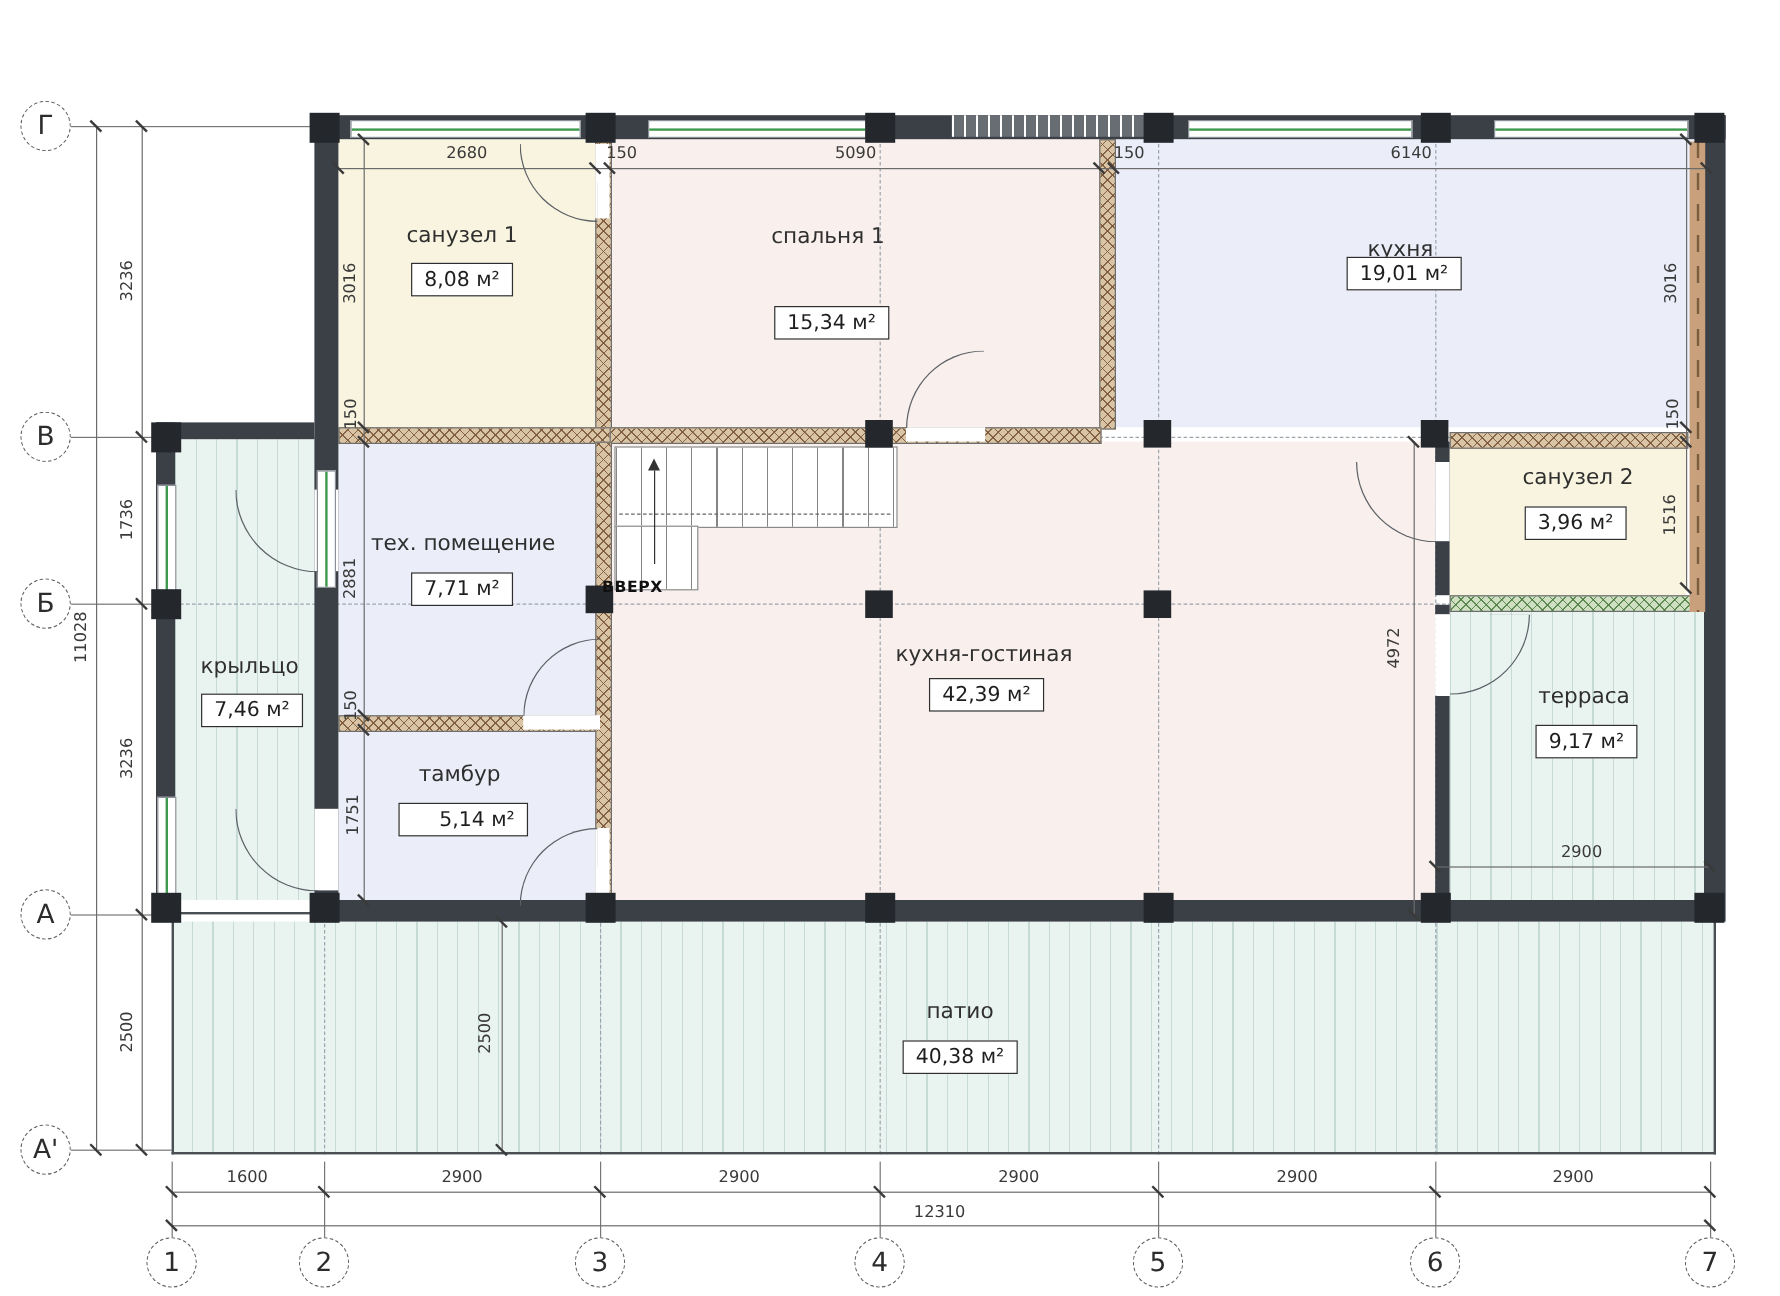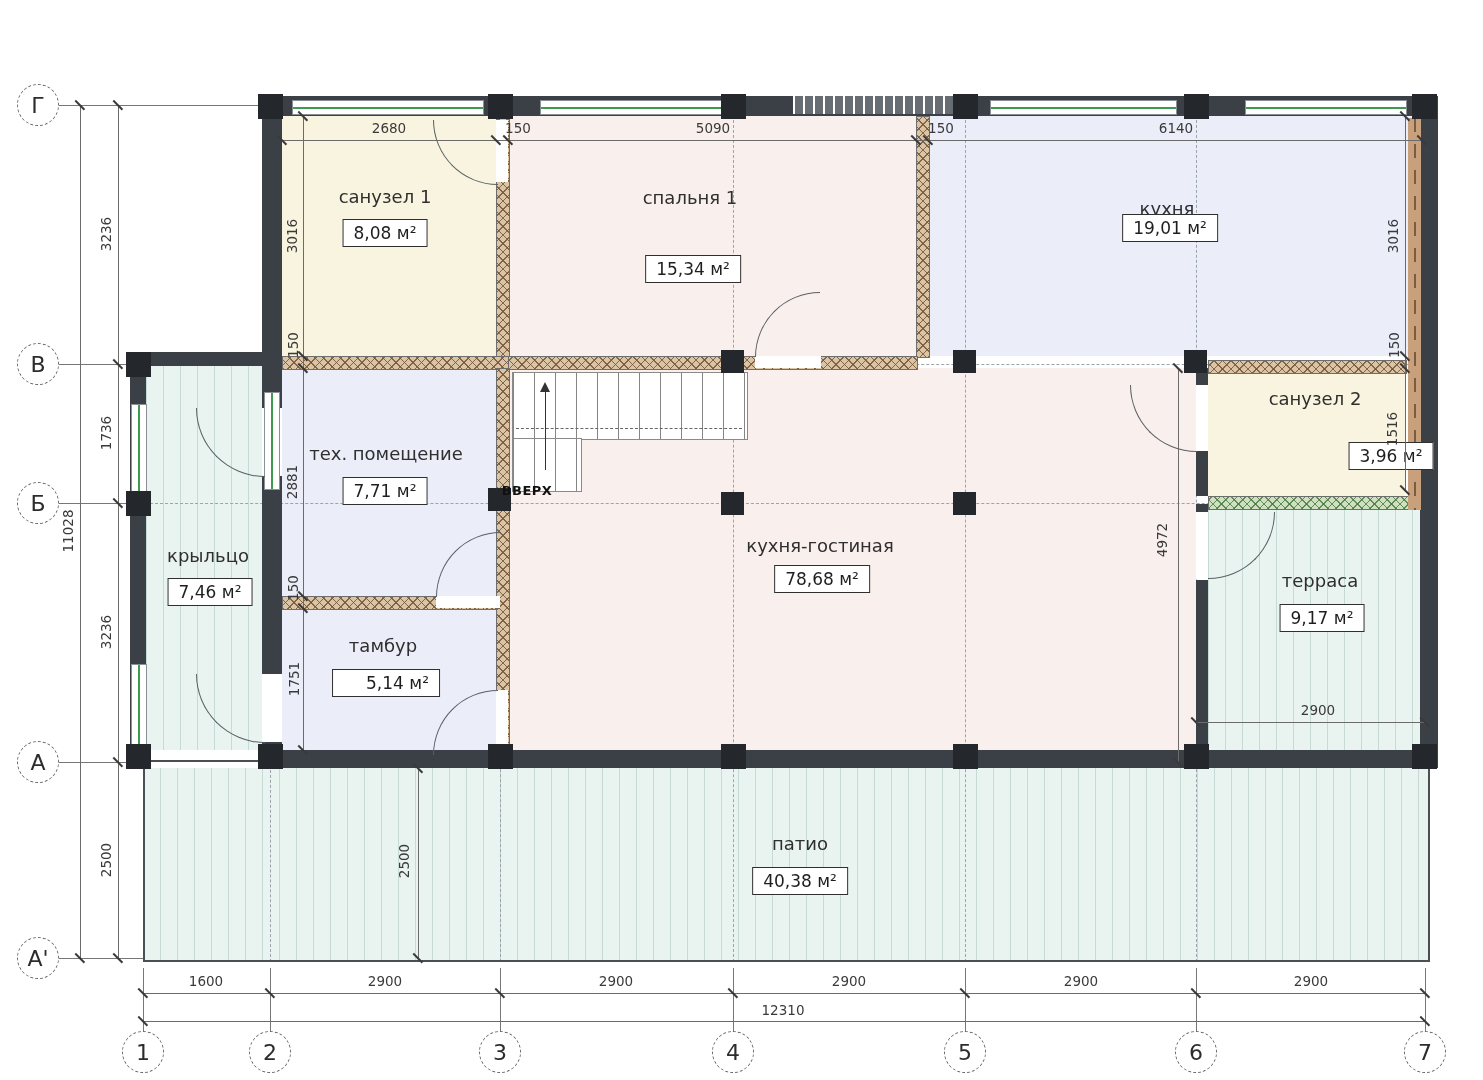--- a/index.html
+++ b/index.html
@@ -176,25 +176,25 @@
 
   <div class="room-name" style="left:385px;top:196px;">санузел 1</div>
   <div class="area-box" style="left:385px;top:233px;text-align:center;">8,08 м²</div>
   <div class="room-name" style="left:690px;top:197px;">спальня 1</div>
   <div class="area-box" style="left:693px;top:235px;margin-top:34px;">15,34 м²</div>
   <div class="room-name" style="left:1167px;top:208px;">кухня</div>
   <div class="area-box" style="left:1170px;top:228px;">19,01 м²</div>
   <div class="room-name" style="left:386px;top:453px;">тех. помещение</div>
   <div class="area-box" style="left:385px;top:491px;">7,71 м²</div>
   <div class="room-name" style="left:1315px;top:398px;">санузел 2</div>
-  <div class="area-box" style="left:1391px;top:436px;margin-top:20px;">3,96 м²</div>
+  <div class="area-box" style="left:1313px;top:436px;">3,96 м²</div>
   <div class="room-name" style="left:208px;top:555px;">крыльцо</div>
   <div class="area-box" style="left:210px;top:592px;">7,46 м²</div>
   <div class="room-name" style="left:820px;top:545px;">кухня-гостиная</div>
-  <div class="area-box" style="left:822px;top:579px;">78,68 м²</div>
+  <div class="area-box" style="left:822px;top:579px;">42,39 м²</div>
   <div class="room-name" style="left:383px;top:645px;">тамбур</div>
   <div class="area-box" style="left:386px;top:683px;padding-left:33px;">5,14 м²</div>
   <div class="room-name" style="left:1320px;top:580px;">терраса</div>
   <div class="area-box" style="left:1322px;top:618px;">9,17 м²</div>
   <div class="room-name" style="left:800px;top:843px;">патио</div>
   <div class="area-box" style="left:800px;top:881px;">40,38 м²</div>
 
   <div class="circle" style="left:38px;top:105px;">Г</div>
   <div class="circle" style="left:38px;top:364px;">В</div>
   <div class="circle" style="left:38px;top:503px;">Б</div>

